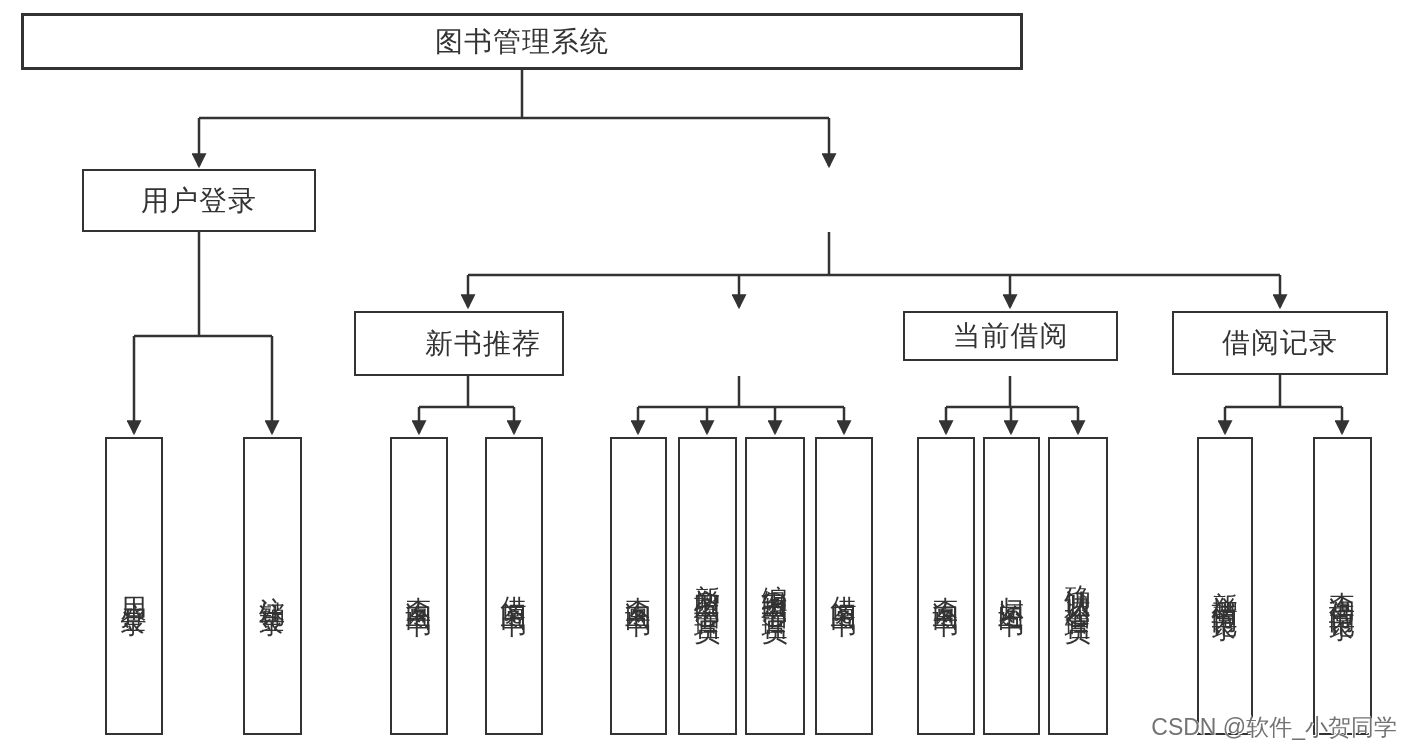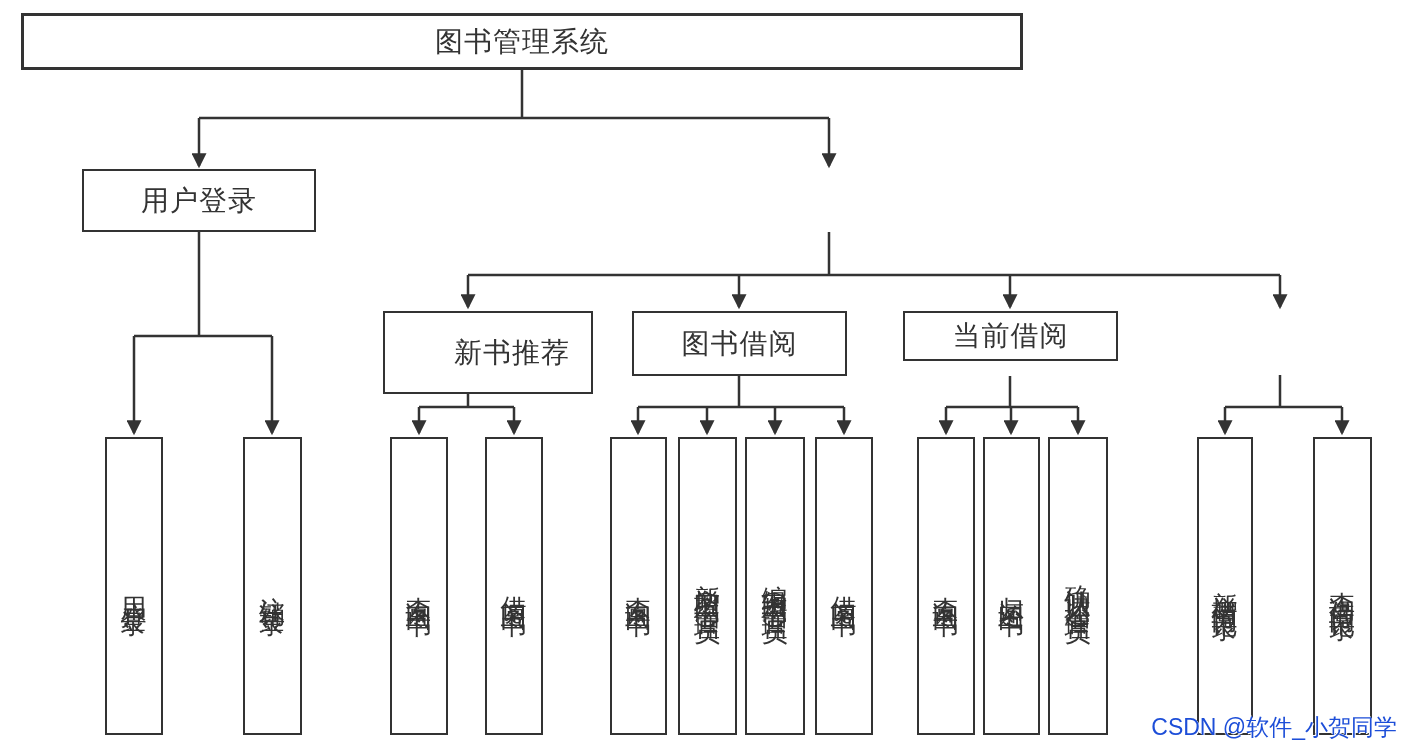--- a/index.html
+++ b/index.html
@@ -34,21 +34,21 @@
     font-size: 26px;
     letter-spacing: 5px;
     line-height: 1;
     white-space: nowrap;
   }
   #watermark {
     position: absolute;
     right: 8px;
     bottom: 4px;
     font-size: 23px;
-    color: #1d4ed8;
+    color: #737373;
     text-shadow: 1px 1px 0 #ffffff, -1px -1px 0 #ffffff;
     white-space: nowrap;
   }
 </style>
 </head>
 <body>
 
 <div id="canvas">
 
   <svg id="connectors" viewBox="0 0 1405 747" xmlns="http://www.w3.org/2000/svg">
@@ -91,23 +91,23 @@
       <path d="M1280 375 V407 M1225 407 H1342"></path>
       <line x1="1225" y1="407" x2="1225" y2="433" marker-end="url(#arrow)"></line>
       <line x1="1342" y1="407" x2="1342" y2="433" marker-end="url(#arrow)"></line>
     </g>
   </svg>
 
   <div class="node root h" style="left:21px; top:13px; width:1002px; height:57px;">图书管理系统</div>
 
   <div class="node h" style="left:82px; top:169px; width:234px; height:63px;">用户登录</div>
 
-  <div class="node h" style="left:383px; top:311px; width:210px; height:83px;padding-left:48px;">新书推荐</div>
-  <div class="node h" style="left:632px; top:311px; width:215px; height:65px;">图书借阅</div>
+  <div class="node h" style="left:354px; top:311px; width:210px; height:65px;padding-left:48px;">新书推荐</div>
   <div class="node h" style="left:903px; top:311px; width:215px; height:50px;">当前借阅</div>
+  <div class="node h" style="left:1172px; top:311px; width:216px; height:64px;">借阅记录</div>
 
   <div class="node v" style="left:105px; top:437px; width:58px; height:298px;">用户登录</div>
   <div class="node v" style="left:243px; top:437px; width:59px; height:298px;">注销登录</div>
 
   <div class="node v" style="left:390px; top:437px; width:58px; height:298px;">查询图书</div>
   <div class="node v" style="left:485px; top:437px; width:58px; height:298px;">借阅图书</div>
 
   <div class="node v" style="left:610px; top:437px; width:57px; height:298px;">查询图书</div>
   <div class="node v" style="left:678px; top:437px; width:59px; height:298px;">新增图书（管理员）</div>
   <div class="node v" style="left:745px; top:437px; width:60px; height:298px;">编辑图书（管理员）</div>

